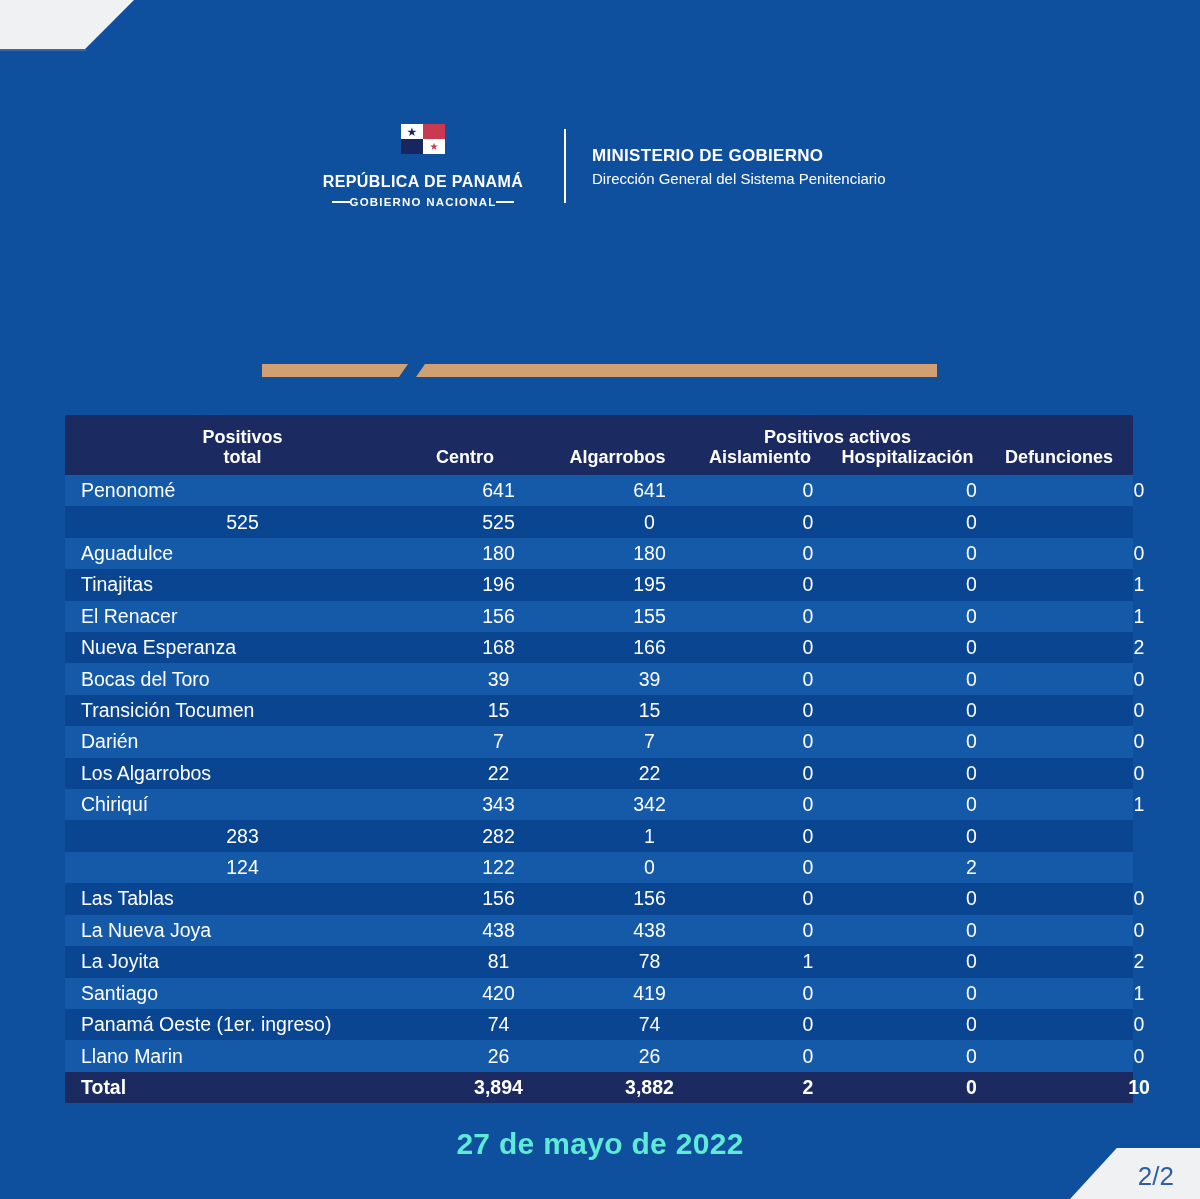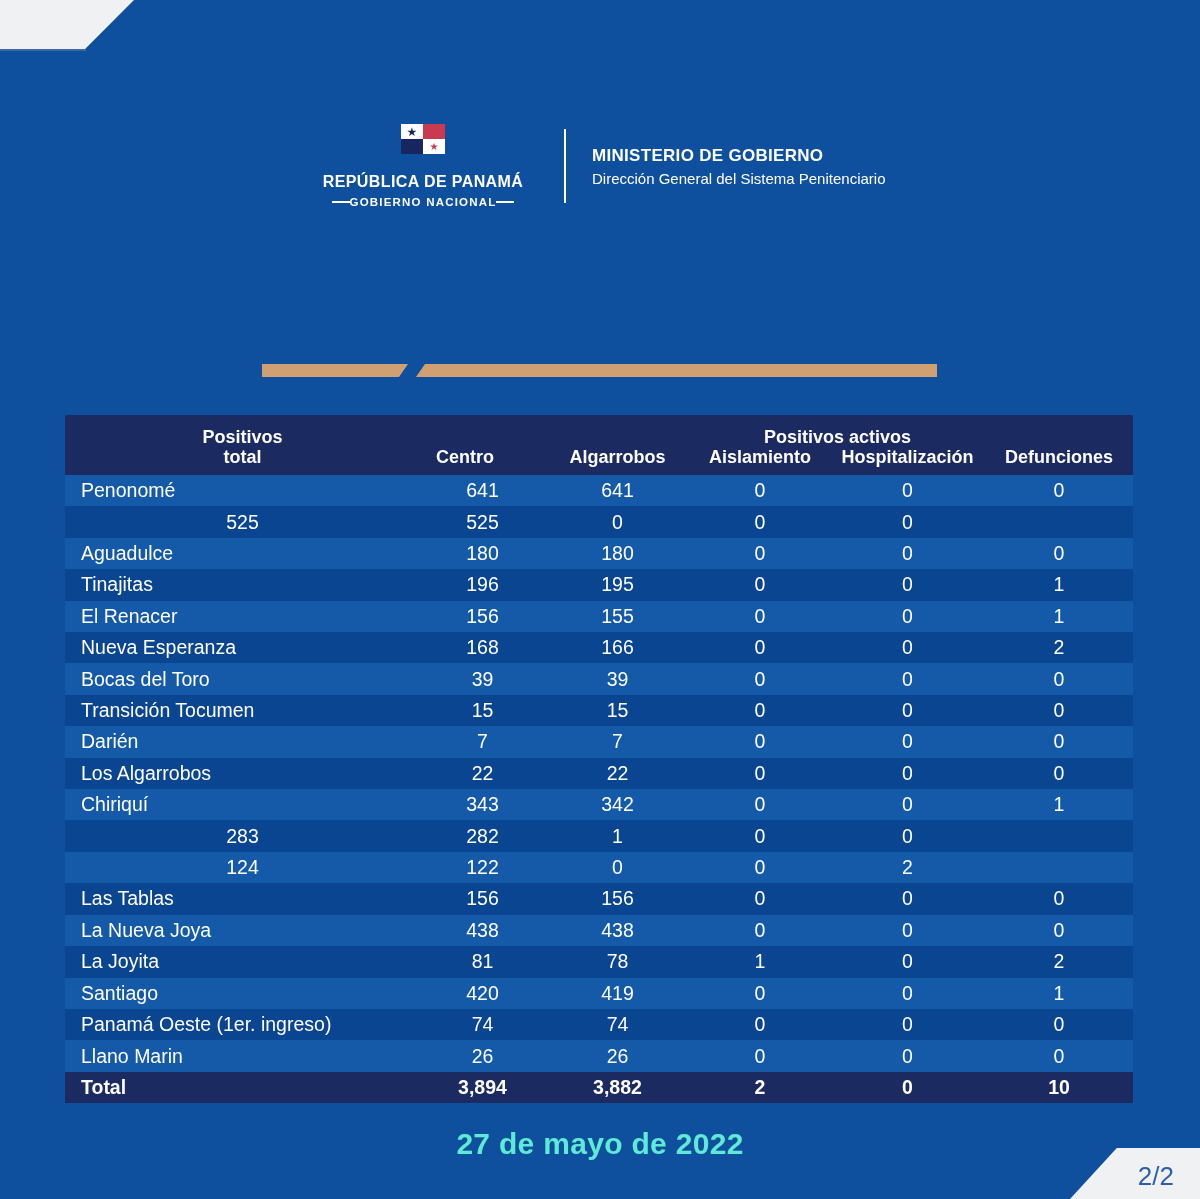--- a/index.html
+++ b/index.html
@@ -51,21 +51,21 @@
 
   
   .table{position:absolute;left:65px;top:415px;width:1068px;}
   .t-header{background:var(--header-navy);height:60px;display:grid;
     grid-template-columns:355px 125px 145px 295px 148px;font-weight:700;font-size:18px;line-height:20px;border-radius:2px 2px 0 0;}
   .hc{align-self:end;padding-bottom:8px;text-align:center;}
   .h-centro{text-align:left;padding-left:16px;}
   .h-group{display:flex;flex-direction:column;justify-content:flex-end;}
   .group-sub{display:grid;grid-template-columns:140px 155px;}
   .t-row{display:grid;grid-template-columns:355px 125px 145px 140px 155px 148px;height:31.42px;
-    align-items:center;font-size:19.5px;}
+    align-items:center;font-size:19.5px;gap:16px;}
   .t-row.light{background:var(--row-light);}
   .t-row.dark{background:var(--row-dark);}
   .t-row.total{background:var(--header-navy);font-weight:700;height:31px;}
   .cell.c-centro{padding-left:16px;}
   .cell.c-num{text-align:center;}
 
   
   .date{position:absolute;top:1127px;left:0;width:100%;text-align:center;
     font-size:30px;font-weight:700;color:#5eead4;letter-spacing:.3px;}
 </style>

